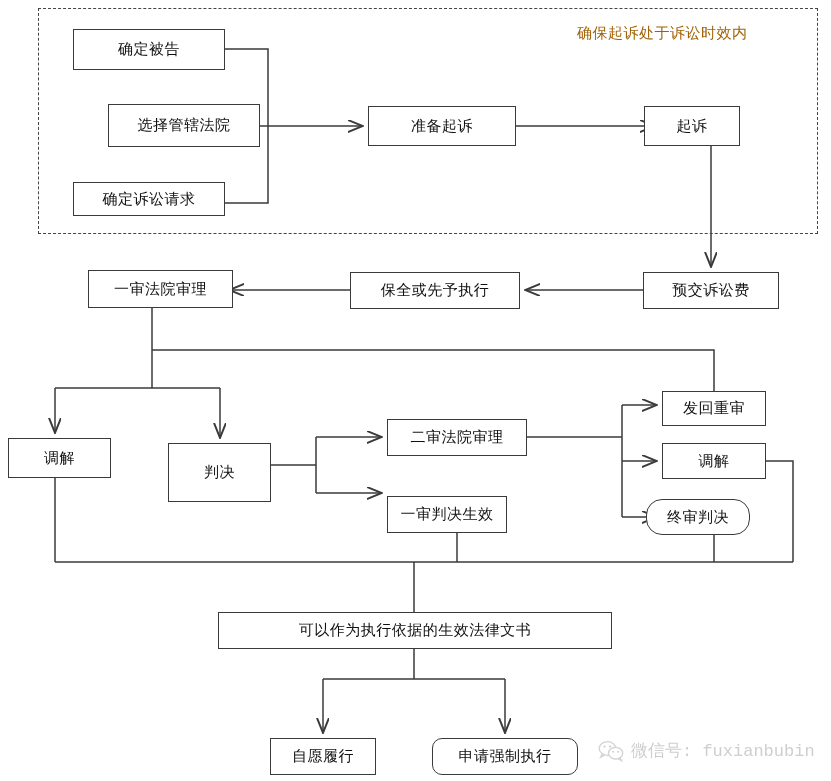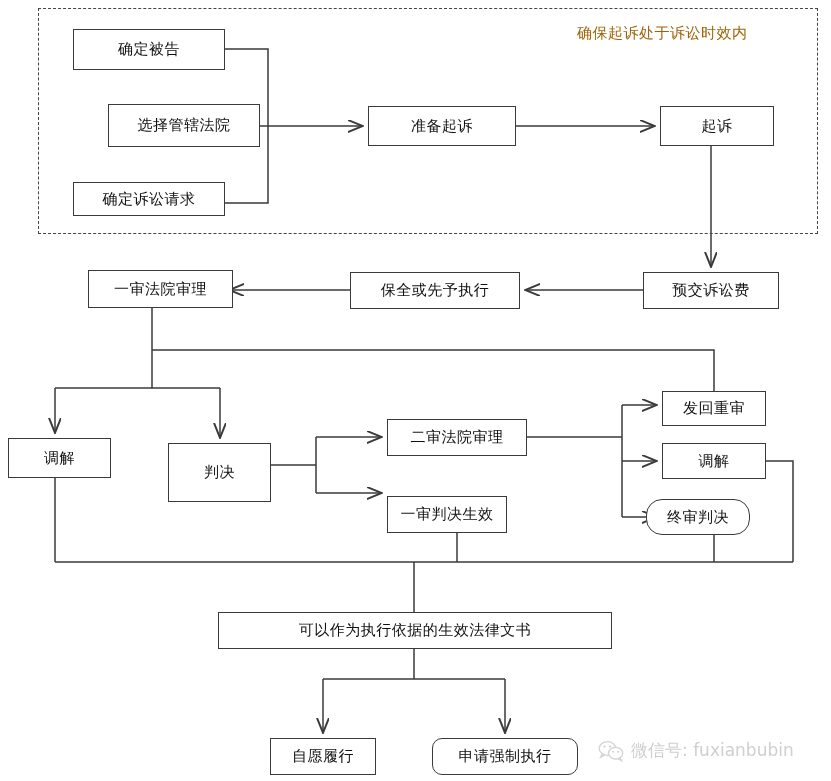--- a/index.html
+++ b/index.html
@@ -58,20 +58,21 @@
   }
   .watermark {
     position: absolute;
     display: flex;
     align-items: center;
     gap: 7px;
     z-index: 5;
     color: #c9c9c9;
     font-size: 17px;
     white-space: nowrap;
+    font-family: Liberation Mono, monospace;
   }
   .watermark .wm-text {
     color: #cfcfcf;
   }
   .wechat-mark svg { display: block; }
 </style>
 </head>
 <body>
 
 <div id="canvas">
@@ -135,21 +136,21 @@
       <path d="M323,679 L323,732" marker-end="url(#arrow)"></path>
       <path d="M505,679 L505,732" marker-end="url(#arrow)"></path>
     </g>
   </svg>
 
   <div id="nodes">
       <div class="node" style="left: 73px; top: 29px; width: 152px; height: 41px;">确定被告</div>
       <div class="node" style="left: 73px; top: 104px; width: 152px; height: 43px; margin-left: 35px;">选择管辖法院</div>
       <div class="node" style="left: 73px; top: 182px; width: 152px; height: 34px;">确定诉讼请求</div>
       <div class="node" style="left: 368px; top: 106px; width: 148px; height: 40px;">准备起诉</div>
-      <div class="node" style="left: 660px; top: 106px; width: 114px; height: 40px;">起诉</div>
+      <div class="node" style="left: 644px; top: 106px; width: 96px; height: 40px;">起诉</div>
       <div class="node" style="left: 643px; top: 272px; width: 136px; height: 37px;">预交诉讼费</div>
       <div class="node" style="left: 350px; top: 272px; width: 170px; height: 37px;">保全或先予执行</div>
       <div class="node" style="left: 79px; top: 270px; width: 145px; height: 38px; margin-left: 9px;">一审法院审理</div>
       <div class="node" style="left: 8px; top: 438px; width: 103px; height: 40px;">调解</div>
       <div class="node" style="left: 168px; top: 443px; width: 103px; height: 59px;">判决</div>
       <div class="node" style="left: 387px; top: 419px; width: 140px; height: 37px;">二审法院审理</div>
       <div class="node" style="left: 387px; top: 496px; width: 120px; height: 37px; font-family: Liberation Serif, serif;">一审判决生效</div>
       <div class="node" style="left: 662px; top: 391px; width: 104px; height: 35px;">发回重审</div>
       <div class="node" style="left: 662px; top: 443px; width: 104px; height: 36px;">调解</div>
       <div class="node" style="left: 646px; top: 499px; width: 104px; height: 36px; border-radius: 16px;">终审判决</div>

